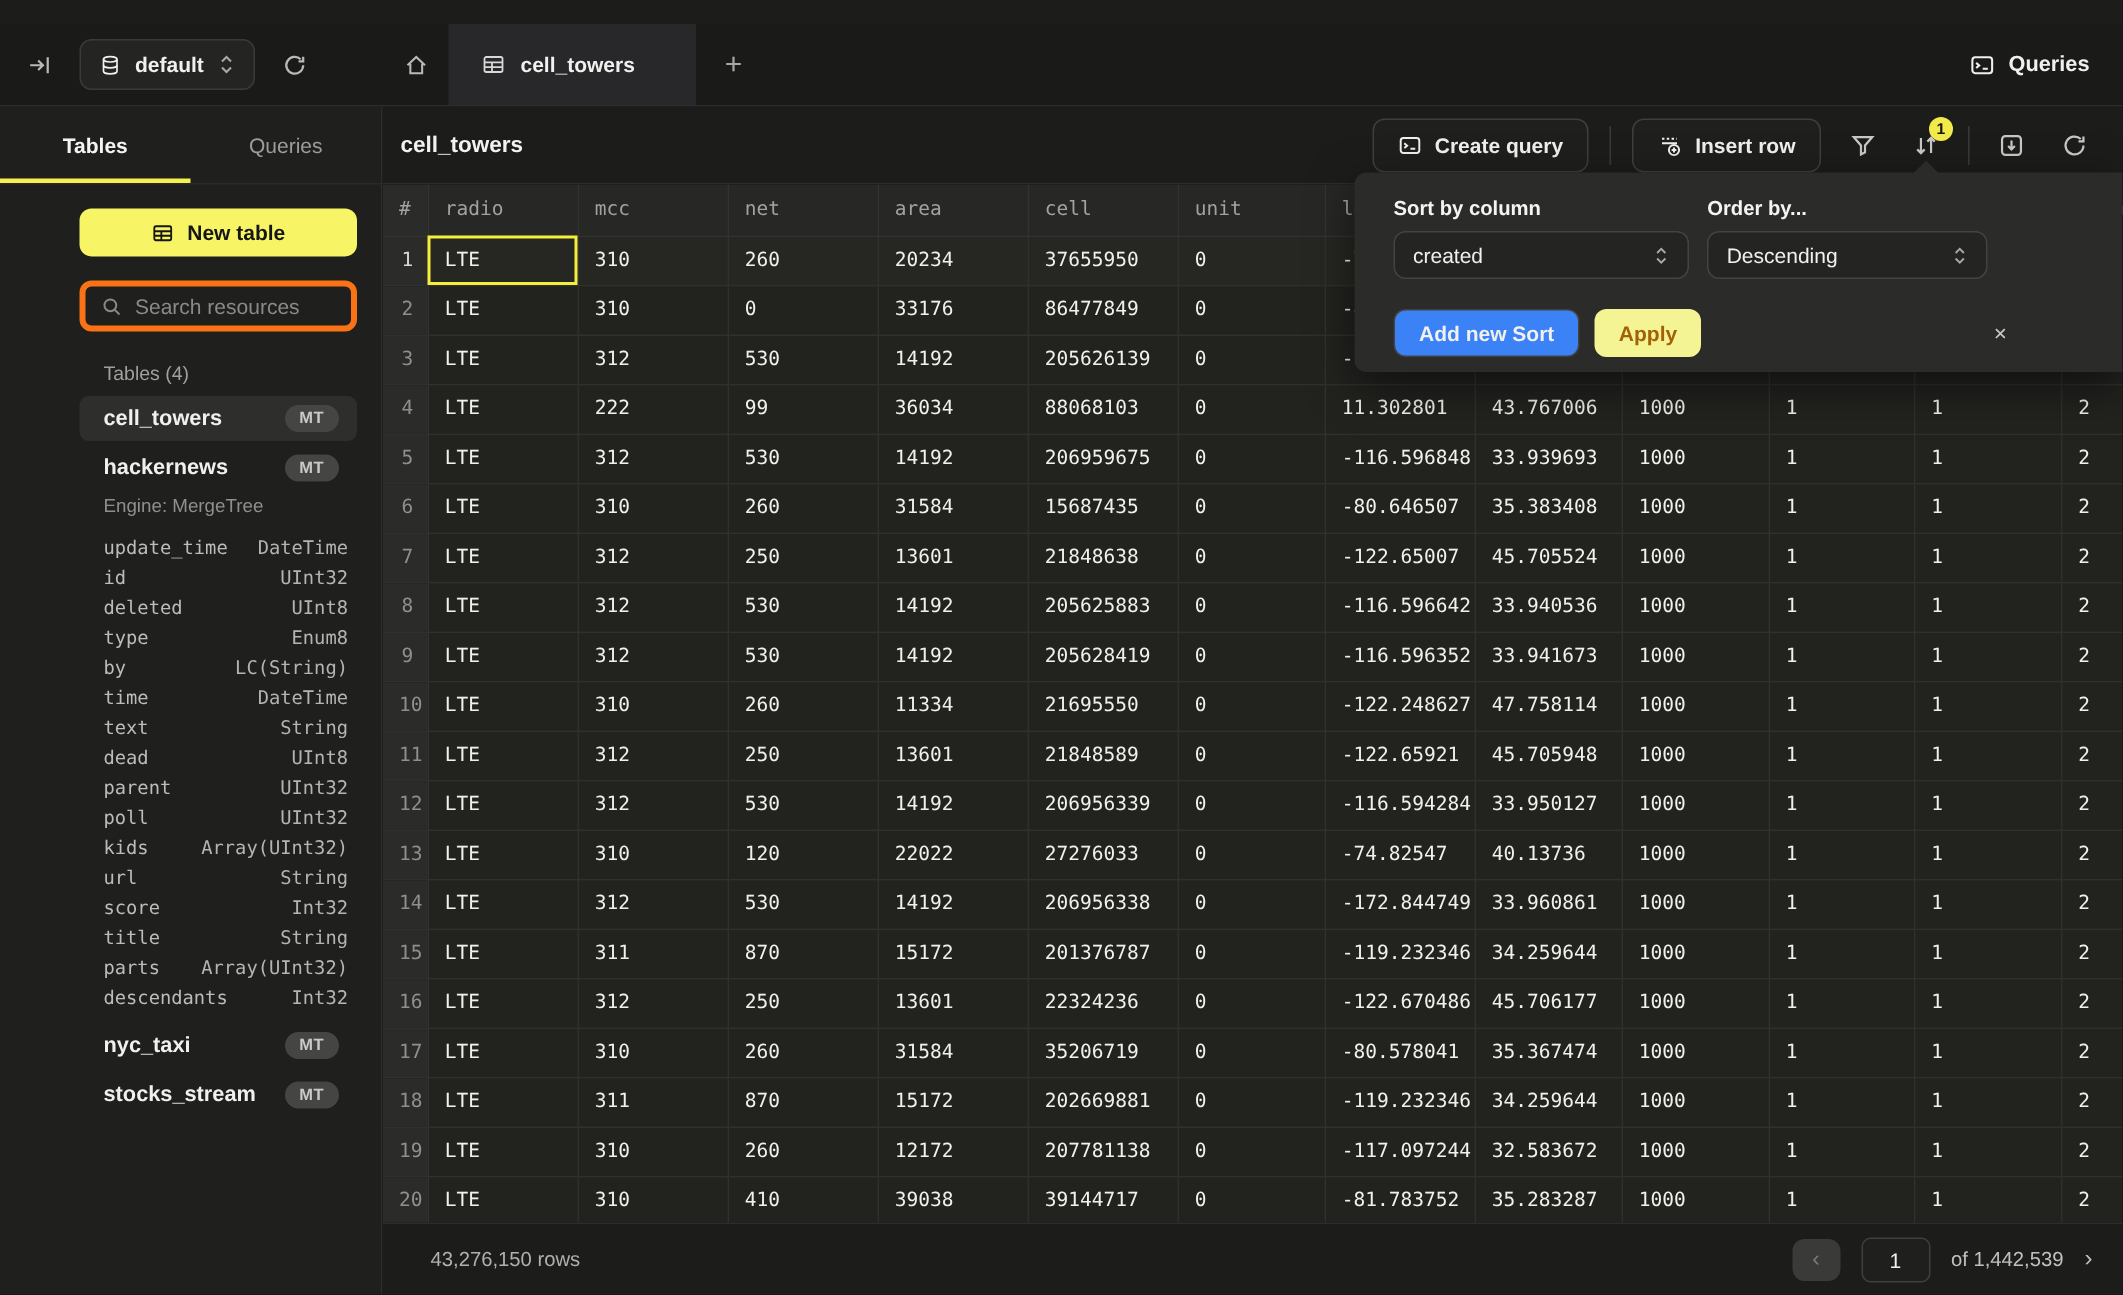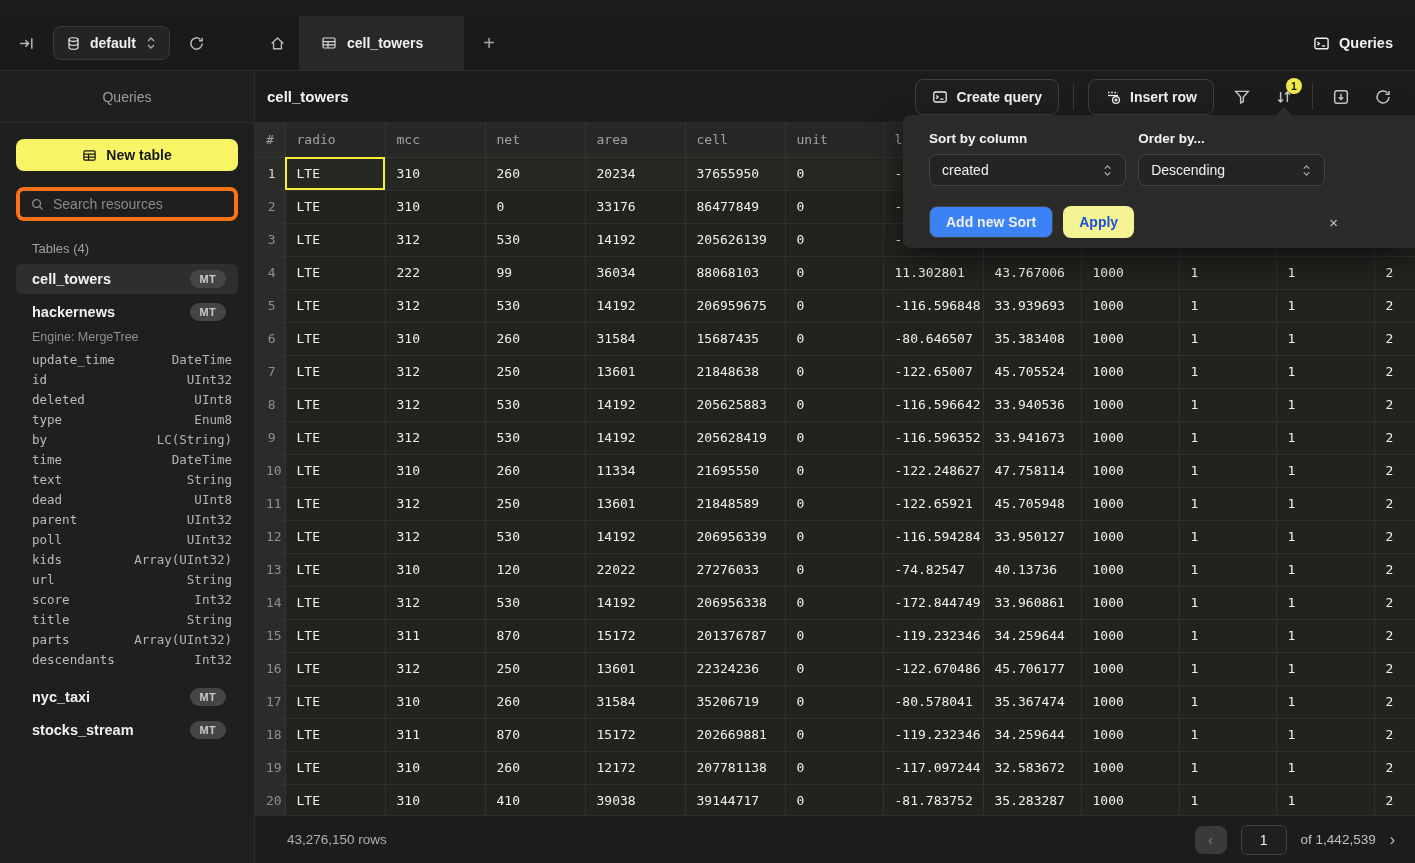--- a/index.html
+++ b/index.html
@@ -22,32 +22,32 @@
 
   
   .body { flex:1; display:flex; min-height:0; }
 
   
   .sidebar { width:255px; flex:0 0 255px; background:#1f1f1d; border-right:1px solid #2d2d2b; display:flex; flex-direction:column; }
   .side-tabs { height:52px; display:flex; border-bottom:1px solid #2a2a28; flex:0 0 52px; }
   .side-tab { flex:1; display:flex; align-items:center; justify-content:center; font-size:14px; color:#9c9c9a; cursor:pointer; position:relative; }
   .side-tab.active { color:#f4f4f2; font-weight:600; }
   .side-tab.active::after { content:""; position:absolute; left:0; right:0; bottom:0; height:3px; background:#f6f14e; }
-  .side-content { padding:16px; overflow:hidden; }
+  .side-content { padding:16px; overflow:hidden;margin-left:37px; }
   .new-table-btn { width:100%; height:32px; background:#f7f566; color:#161614; border:none; border-radius:8px; font-size:14px; font-weight:600; display:flex; align-items:center; justify-content:center; gap:9px; cursor:pointer; }
   .search-box { margin-top:16px; height:34px; border:4px solid #f97316; border-radius:8px; display:flex; align-items:center; gap:8px; padding:0 10px; color:#8a8a88; }
   .search-box input { background:transparent; border:none; outline:none; color:#e6e6e4; font-size:14px; width:100%; }
   .search-box input::placeholder { color:#8a8a88; }
   .side-section-label { margin:20px 0 8px 16px; font-size:13px; color:#a0a09e; }
   .table-item { height:30px; display:flex; align-items:center; justify-content:space-between; padding:0 12px 0 16px; border-radius:6px; color:#f0f0ee; font-size:14.5px; font-weight:600; cursor:pointer; margin-bottom:3px; }
   .table-item.selected { background:#2e2e2c; }
   .mt-badge { background:#454543; color:#c9c9c7; font-size:11px; font-weight:600; border-radius:10px; padding:3px 10px; letter-spacing:.3px; }
   .engine-label { margin:2px 0 8px 16px; font-size:12.5px; color:#8f8f8d; }
   .schema-list { margin:0 0 10px 16px; font-family:"DejaVu Sans Mono", monospace; font-size:12.5px; color:#bcbcba; }
-  .schema-row { display:flex; justify-content:space-between; align-items:flex-start; height:20px; padding-right:6px; }
+  .schema-row { display:flex; justify-content:space-between; align-items:flex-end; height:20px; padding-right:6px; }
   .schema-row .s-type { color:#b4b4b2; }
   .tables-after { margin-top:6px; }
 
   
   .main { flex:1; display:flex; flex-direction:column; min-width:0; background:#1c1c1a; }
   .main-header { height:52px; flex:0 0 52px; display:flex; align-items:center; justify-content:space-between; padding:0 18px 0 12px; border-bottom:1px solid #2d2d2b; }
   .main-title { font-size:15px; font-weight:700; }
   .toolbar { display:flex; align-items:center; gap:14px; }
   .tool-btn { display:flex; align-items:center; gap:9px; background:#1f1f1d; border:1px solid #3f3f3d; border-radius:8px; height:36px; padding:0 16px; color:#f0f0ee; font-size:14px; font-weight:600; cursor:pointer; }
   .v-divider { width:1px; height:26px; background:#3a3a38; }
@@ -78,21 +78,21 @@
   .sort-popup { position:absolute; left:903px; top:115px; width:512px; height:133px; background:#2b2b29; border-radius:8px 0 0 8px; box-shadow:0 10px 30px rgba(0,0,0,.5); z-index:20; padding:16px 0 0 26px; }
   .sort-popup .caret { position:absolute; top:-8px; left:372px; width:0; height:0; border-left:9px solid transparent; border-right:9px solid transparent; border-bottom:9px solid #2b2b29; }
   .popup-grid { display:flex; gap:4px; }
   .popup-col { display:flex; flex-direction:column; gap:8px; }
   .popup-label { font-size:13.5px; font-weight:700; color:#f4f4f2; }
   .popup-select { display:flex; align-items:center; justify-content:space-between; background:#242422; border:1px solid #434341; border-radius:8px; height:32px; padding:0 12px; color:#f0f0ee; font-size:14px; cursor:pointer; }
   .popup-select.w1 { width:197px; } .popup-select.w2 { width:187px; }
   .popup-close { background:none; border:none; color:#c8c8c6; font-size:15px; cursor:pointer; align-self:flex-end; margin-bottom:7px; }
   .popup-actions { display:flex; gap:10px; margin-top:12px; }
   .add-sort-btn { background:#3b82f6; border:1px solid #434341; border-radius:8px; height:32px; padding:0 16px; color:#f0f0ee; font-size:14px; font-weight:600; cursor:pointer; }
-  .apply-btn { background:#f5f495; border:none; border-radius:8px; height:32px; padding:0 16px; color:#1d4ed8; font-size:14px; font-weight:600; cursor:pointer; }
+  .apply-btn { background:#f5f495; border:none; border-radius:8px; height:32px; padding:0 16px; color:#a16207; font-size:14px; font-weight:600; cursor:pointer; }
 
   svg { display:block; }
 </style>
 </head>
 <body>
 
 <div class="app">
 
   <div class="topbar">
     <div class="topbar-left">
@@ -149,20 +149,21 @@
         </span>
         <span>Queries</span>
       </button>
     </div>
   </div>
 
   <div class="body">
 
     <div class="sidebar">
       <div class="side-tabs">
+        <div class="side-tab active">Tables</div>
         <div class="side-tab">Queries</div>
       </div>
       <div class="side-content">
         <button class="new-table-btn">
           <span>
             <svg width="15" height="15" viewBox="0 0 16 16" fill="none" stroke="#161614" stroke-width="1.3">
                 <rect x="2" y="3" width="12" height="10" rx="1.2"></rect>
                 <path d="M2 6.6h12M2 9.8h12M7 6.6V13"></path>
               </svg>
           </span>

